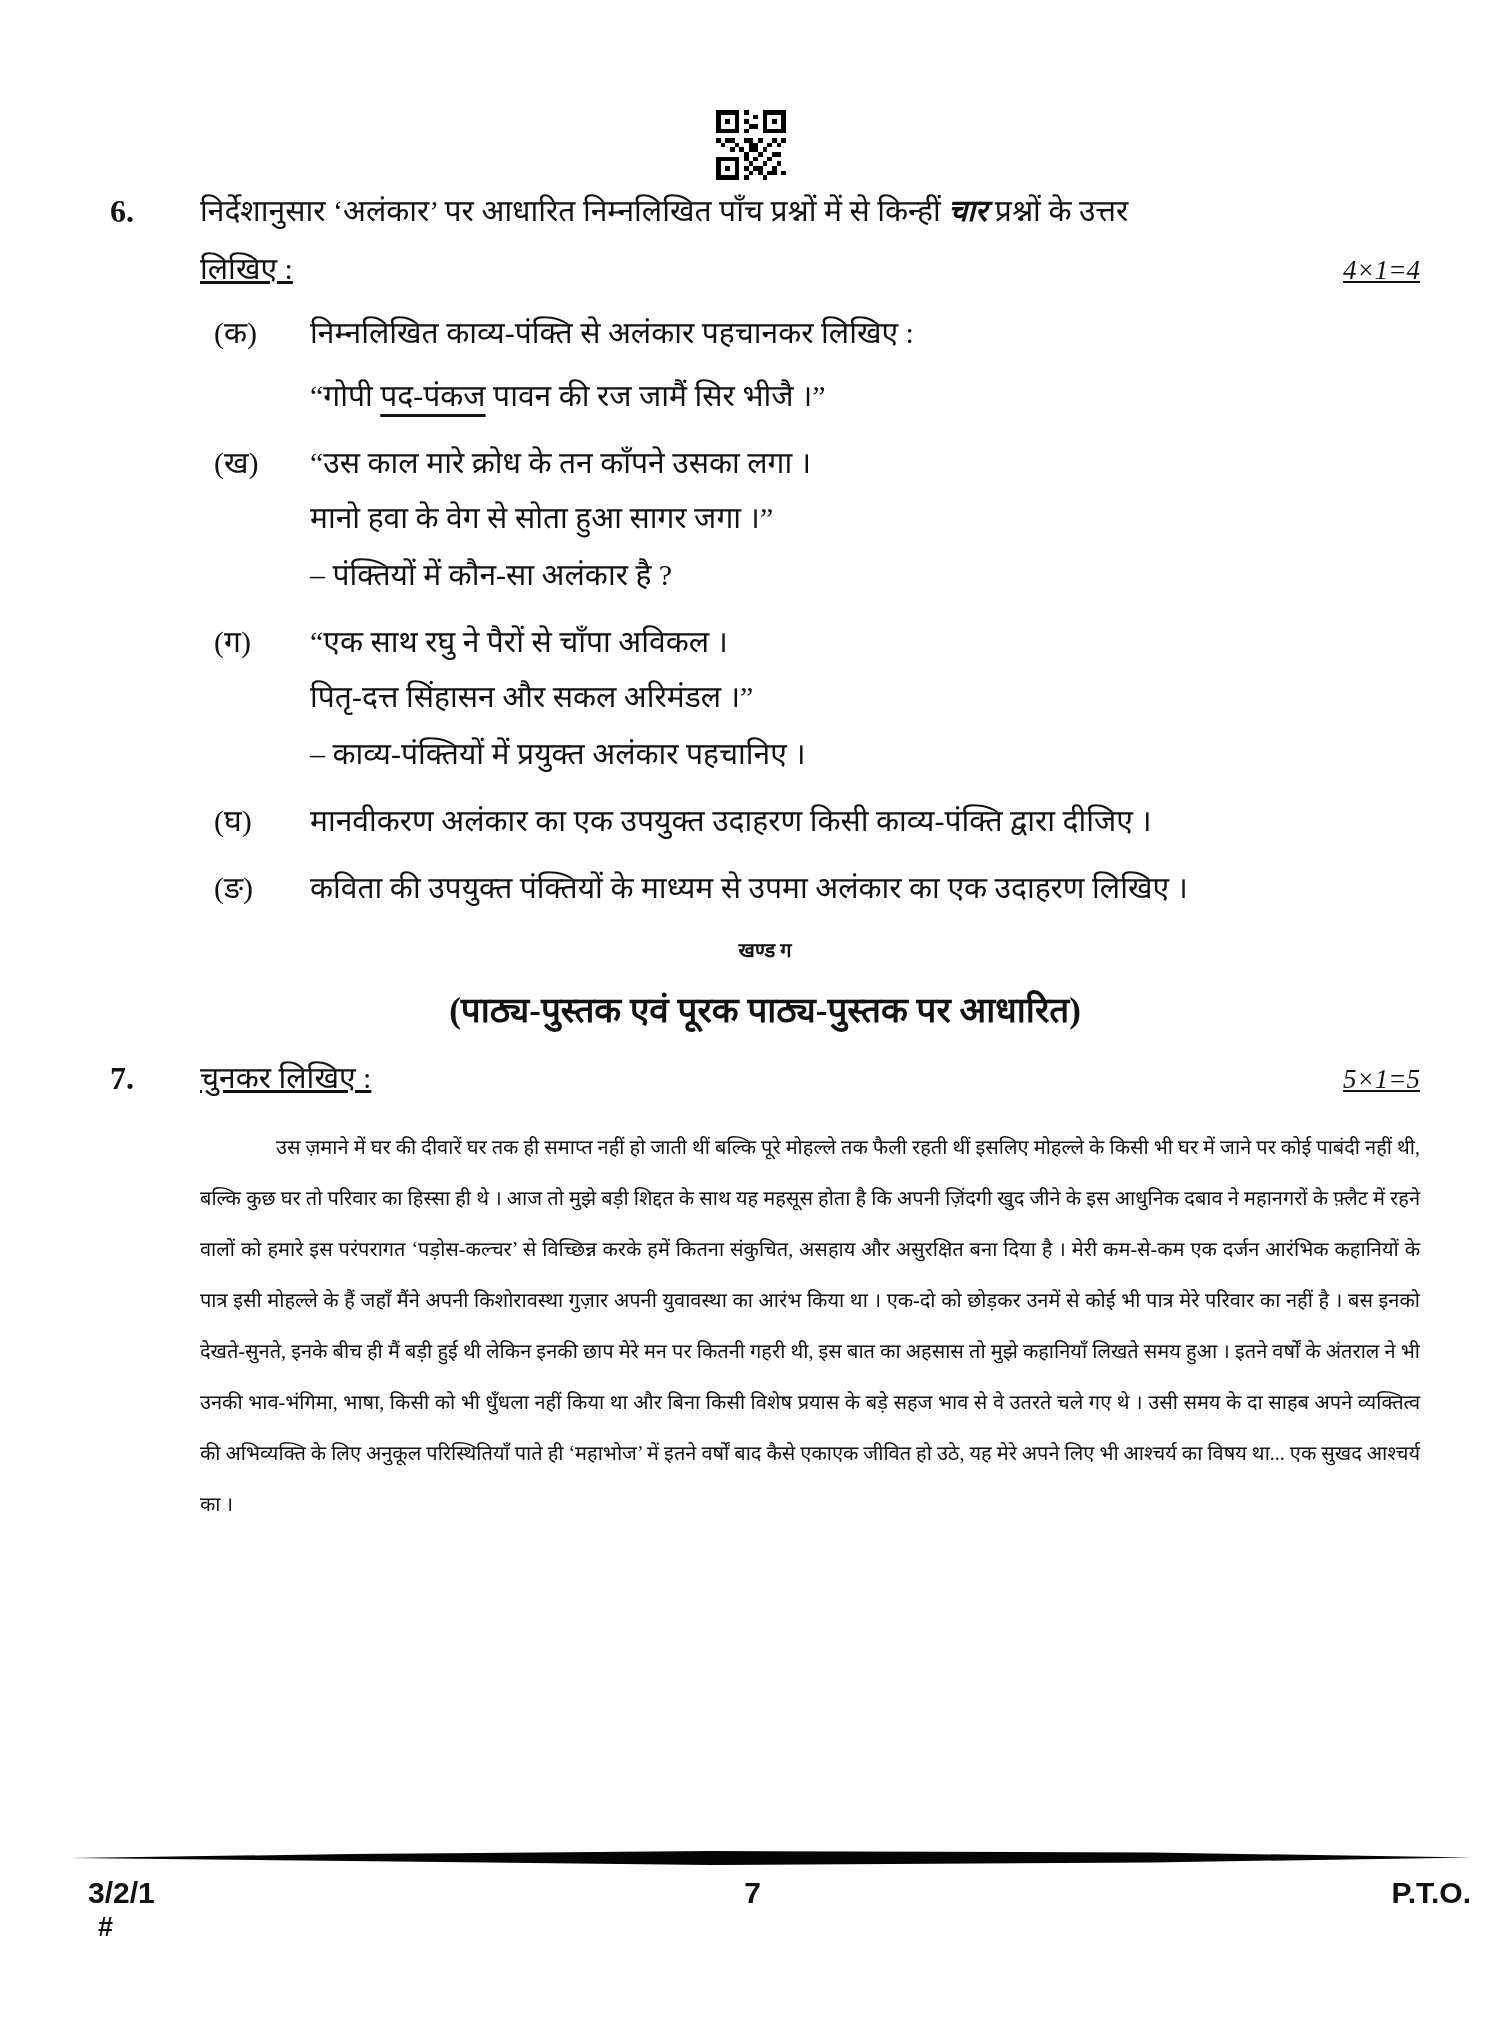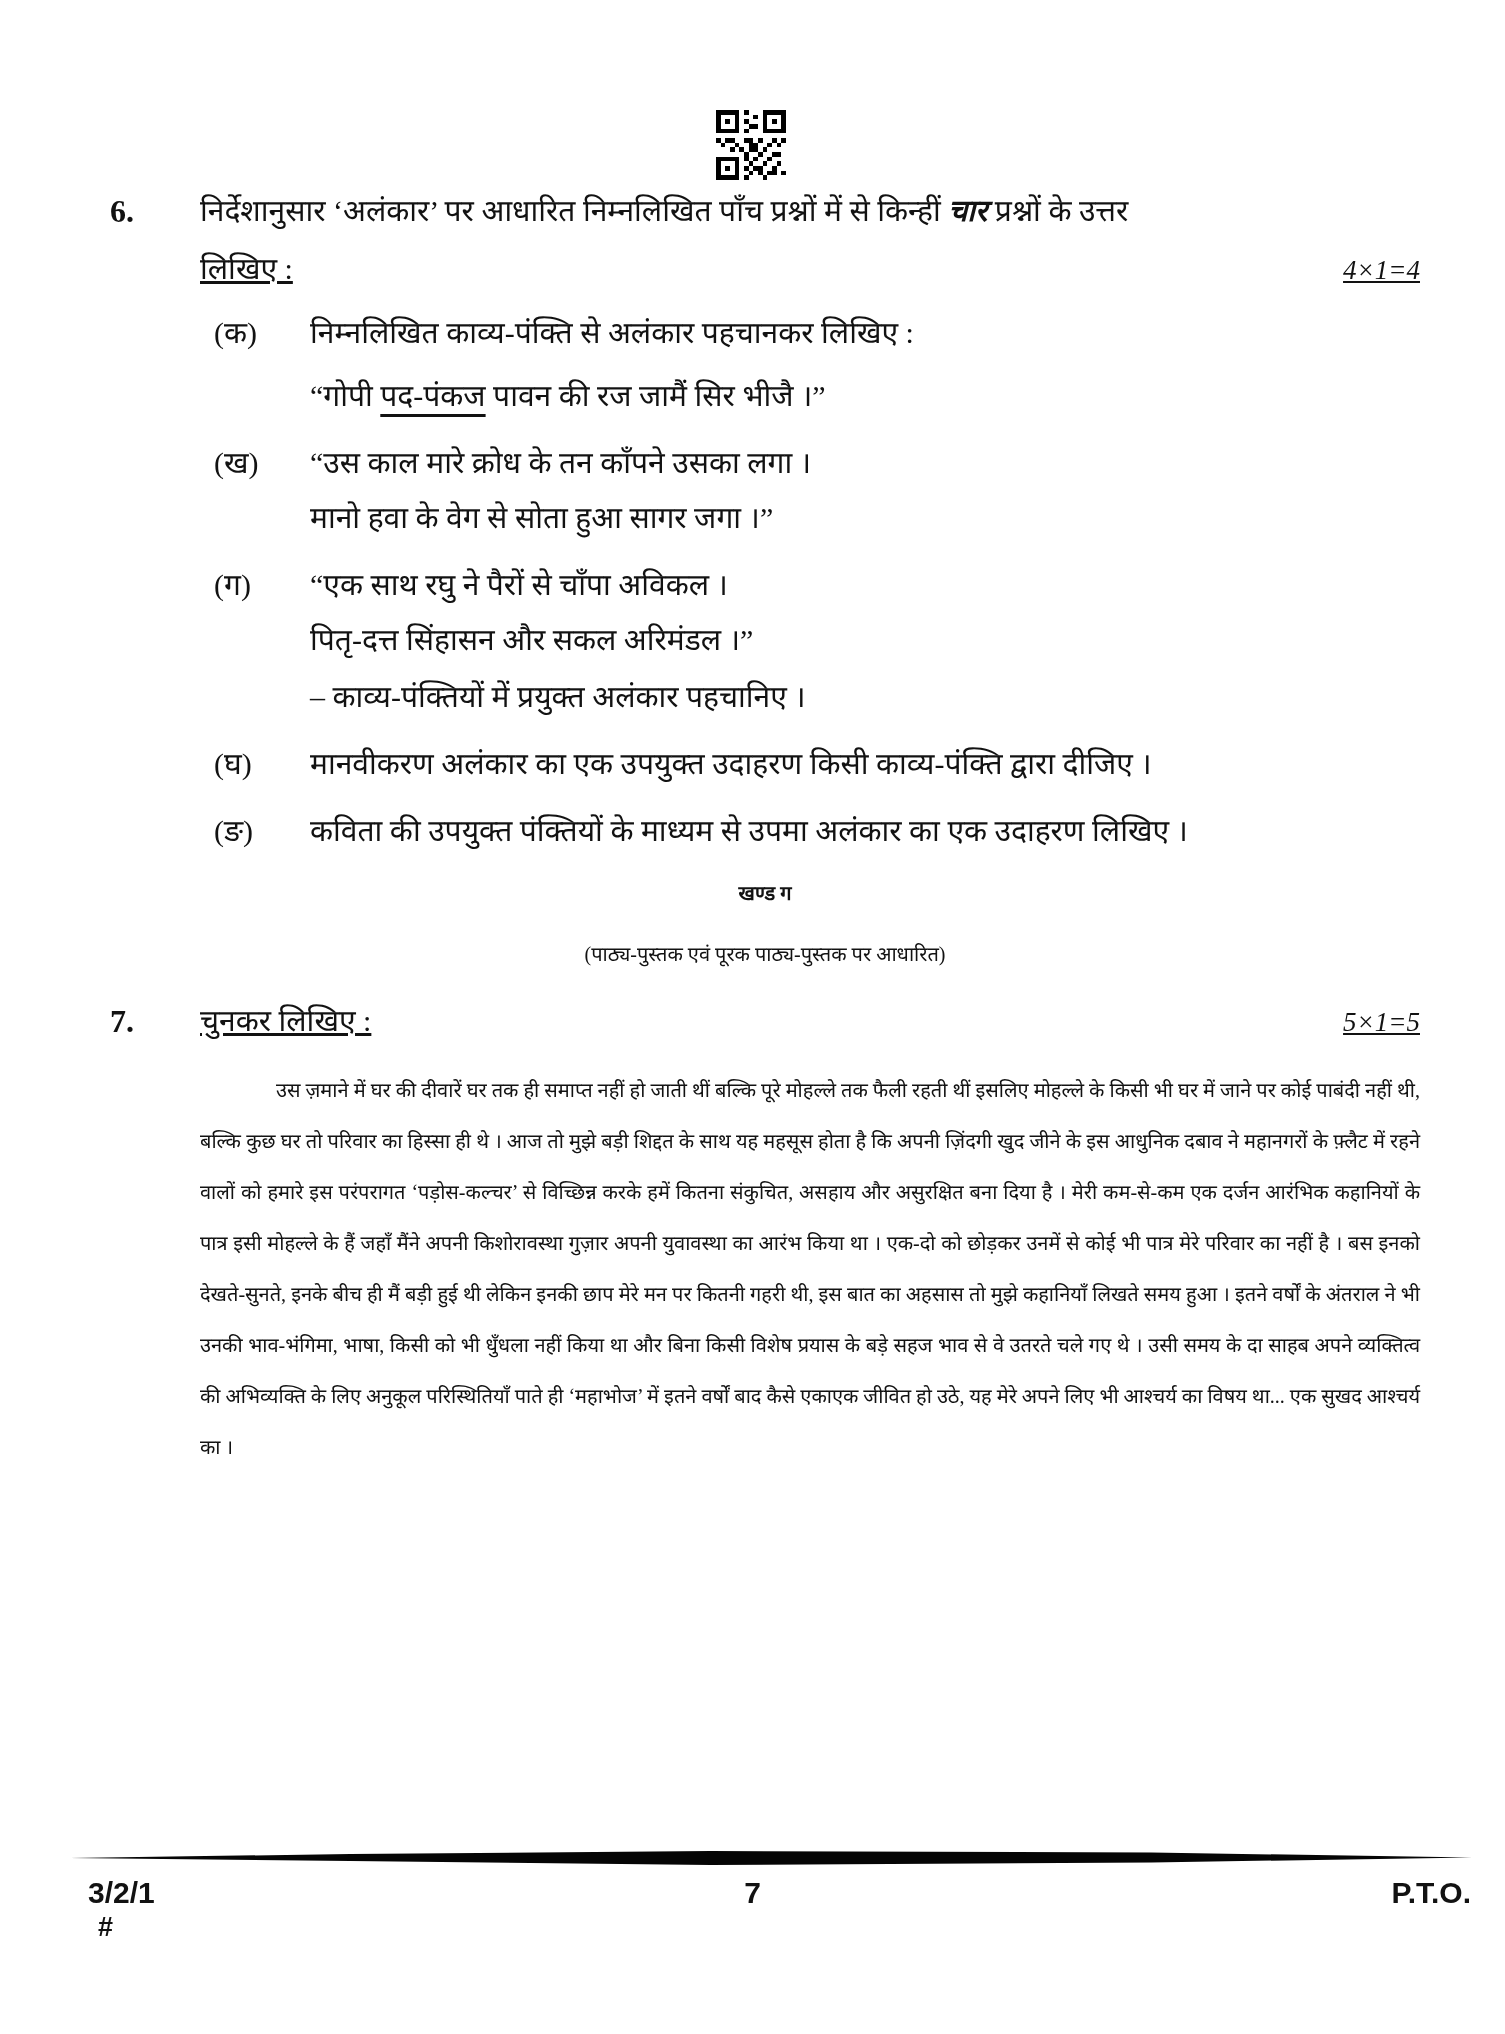--- a/index.html
+++ b/index.html
@@ -34,22 +34,22 @@
   .pbody{flex:1;font-size:30px;line-height:55px;}
   .pline{display:block;}
   .quote-gap{margin-top:8px;}
   .dashline{margin-top:2px;}
   .underline{text-decoration:underline;text-decoration-thickness:2.5px;text-underline-offset:8px;}
   .section-title{
     margin-top:6px;text-align:center;font-weight:bold;
     font-size:20px;line-height:58px;
   }
   .section-subtitle{
-    margin-top:2px;text-align:center;font-weight:normal;
-    font-size:20px;line-height:60px;
+    margin-top:2px;text-align:center;font-weight:bold;
+    font-size:35px;line-height:60px;
   }
   .q7wrap{margin-top:8px;}
   .passage{
     margin-top:14px;margin-left:90px;
     font-size:20px;line-height:51px;
     text-align:justify;text-indent:76px;
   }
   .rule-svg{position:absolute;left:70px;top:1850px;width:1402px;height:16px;}
   .footer-code{
     position:absolute;left:88px;top:1876px;
@@ -146,20 +146,21 @@
             <span class="pline">निम्नलिखित काव्य-पंक्ति से अलंकार पहचानकर लिखिए :</span>
             <span class="pline quote-gap"><span>“गोपी </span><span class="underline">पद-पंकज</span><span> पावन की रज जामैं सिर भीजै ।”</span></span>
           </div>
         </div>
 
         <div class="part">
           <div class="plabel">(ख)</div>
           <div class="pbody">
             <span class="pline">“उस काल मारे क्रोध के तन काँपने उसका लगा ।</span>
             <span class="pline">मानो हवा के वेग से सोता हुआ सागर जगा ।”</span>
+            <span class="pline dashline">– पंक्तियों में कौन-सा अलंकार है ?</span>
           </div>
         </div>
 
         <div class="part">
           <div class="plabel">(ग)</div>
           <div class="pbody">
             <span class="pline">“एक साथ रघु ने पैरों से चाँपा अविकल ।</span>
             <span class="pline">पितृ-दत्त सिंहासन और सकल अरिमंडल ।”</span>
             <span class="pline dashline">– काव्य-पंक्तियों में प्रयुक्त अलंकार पहचानिए ।</span>
           </div>

